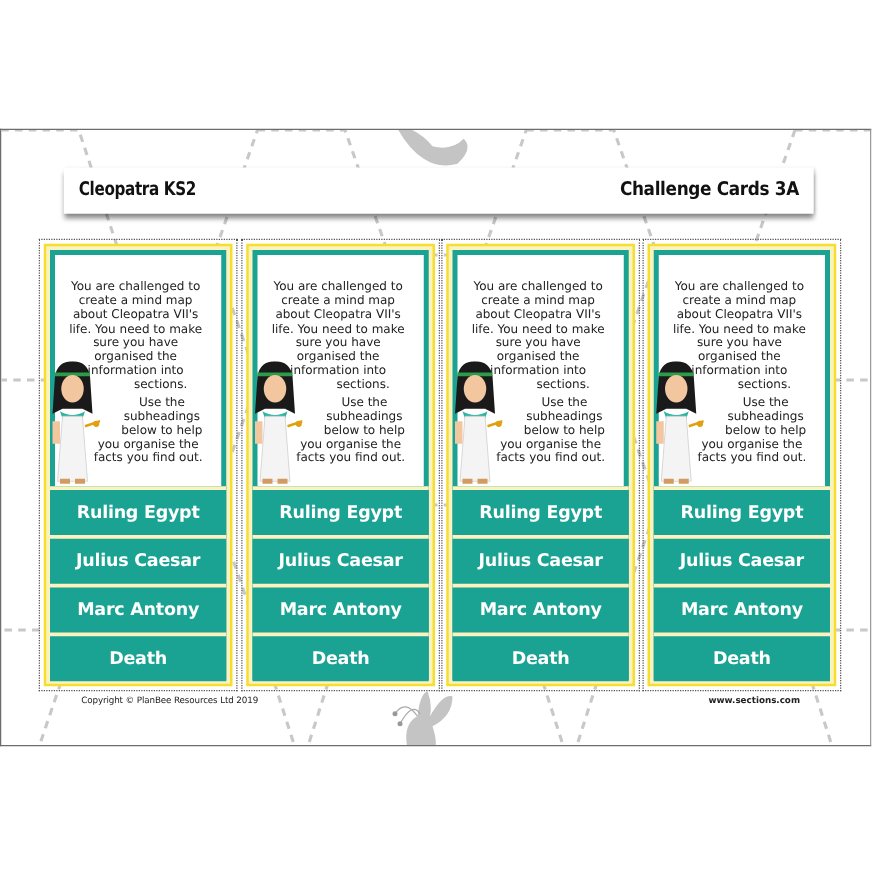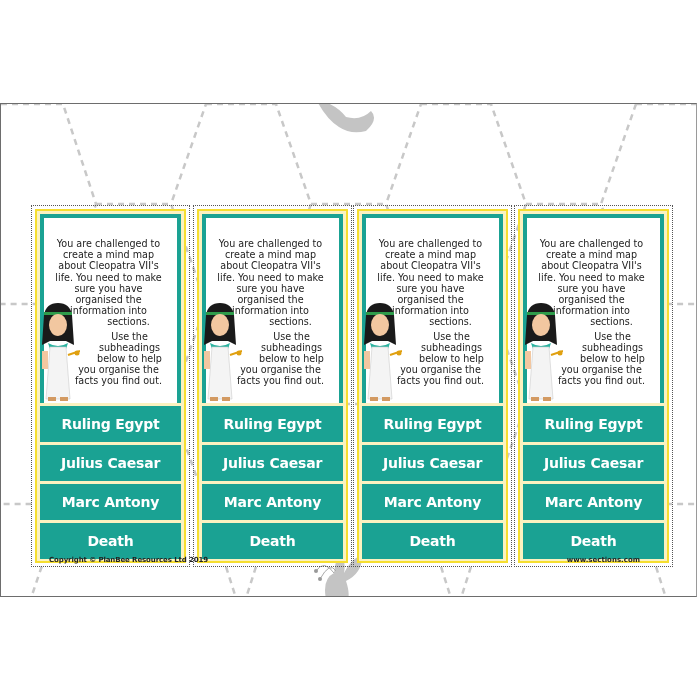--- a/index.html
+++ b/index.html
@@ -4,32 +4,32 @@
 <style>
   html, body { margin:0; padding:0; }
   body { width:700px; height:700px; background:#ffffff; position:relative; overflow:hidden; font-family:"DejaVu Sans", sans-serif; }
   .page { position:absolute; left:0; top:103px; width:697px; height:494px; border:1px solid #6d6d6d; border-right:1px solid #9a9a9a; background:#ffffff; overflow:hidden; box-sizing:border-box; }
   .hex-bg { position:absolute; left:0; top:0; width:700px; height:494px; pointer-events:none; }
   .bee-watermark { position:absolute; pointer-events:none; }
   .header-banner { position:absolute; left:50px; top:30px; width:600px; height:37px; background:#ffffff; box-shadow: 0 4px 4px rgba(0,0,0,0.45), 1px 0 2px rgba(0,0,0,0.15); }
   .header-title { position:absolute; left:12px; top:8px; font-family:"DejaVu Sans Condensed","DejaVu Sans", sans-serif; font-weight:bold; font-size:15px; color:#111; letter-spacing:-0.3px; transform:scaleX(0.9); transform-origin:left center; }
   .header-subtitle { position:absolute; right:12px; top:8px; font-weight:bold; font-size:15px; color:#111; letter-spacing:-0.3px; transform:scaleX(0.9); transform-origin:right center; }
   .cards { position:absolute; left:30px; top:83px; width:644px; height:362px; }
-  .card { position:absolute; top:18px; width:159px; height:362px; border:1px dotted #555; box-sizing:border-box;text-decoration:underline; }
+  .card { position:absolute; top:4px; width:159px; height:362px; border:1px dotted #555; box-sizing:border-box;text-decoration:underline; }
   .card-yellow { position:absolute; left:3px; top:3px; right:3px; bottom:3px; background:#f6de2f; }
   .card-cream { position:absolute; left:5px; top:5px; right:5px; bottom:5px; background:#fbf2c0; }
   .card-teal { position:absolute; left:8px; top:8px; right:8px; bottom:8px; background:#1aa293; }
   .card-textbox { position:absolute; left:4px; top:4px; right:4px; height:185px; background:#ffffff; }
   .card-text { position:absolute; right:6px; top:20px; width:125px; font-size:9.6px; line-height:11.2px; color:#222; text-align:center; }
   .card-text p { margin:0; }
   .card-text .p2 { margin-top:3px; padding-left:42px; }
   .card-text .p1 .narrow { padding-left:40px; display:block; }
   .figure { position:absolute; left:-8px; top:85px; width:44px; height:100px; }
   .topic-btn { position:absolute; left:0; right:0; height:36px; background:#1aa293; border-top:3px solid #fbf2c0; color:#ffffff; font-weight:bold; font-size:14px; text-align:center; line-height:36px; letter-spacing:-0.2px; cursor:pointer; }
-  .footer-left { position:absolute; left:48px; top:452px; font-size:7px; font-weight:bold; color:#222; letter-spacing:-0.1px;text-align:center; }
+  .footer-left { position:absolute; left:64px; top:452px; font-size:7px; font-weight:normal; color:#222; letter-spacing:-0.1px;text-align:center; }
   .footer-right { position:absolute; right:56px; top:452px; font-size:7px; font-weight:bold; color:#222; }
 </style>
 </head>
 <body>
 
 <div class="page">
 
   <svg class="hex-bg" viewBox="0 0 700 494" xmlns="http://www.w3.org/2000/svg">
     <g fill="none" stroke="#c8c8c8" stroke-width="2.5" stroke-dasharray="6,5">
       <polyline points="0,0 62,0 95,100 62,200 0,200"></polyline>
@@ -59,20 +59,24 @@
   <svg class="bee-watermark" style="left:310px; top:-5px;" width="70" height="40" viewBox="0 0 70 40">
     <path d="M5,0 Q25,5 35,18 Q50,22 60,12 Q68,20 55,32 Q40,36 28,28 Q15,20 5,0 Z" fill="#c4c4c4"></path>
   </svg>
   <svg class="bee-watermark" style="left:305px; top:445px;" width="60" height="50" viewBox="0 0 60 50">
     <path d="M20,50 Q16,30 28,24 Q30,6 36,4 Q40,14 38,24 Q48,6 56,8 Q56,24 40,32 Q44,44 42,50 Z" fill="#c4c4c4"></path>
     <path d="M28,24 Q18,10 10,22 M30,22 Q24,12 14,30" stroke="#aaa" stroke-width="1" fill="none"></path>
     <circle cx="10" cy="22" r="2" fill="#999"></circle>
     <circle cx="14" cy="30" r="2" fill="#999"></circle>
   </svg>
 
+  <div class="header-banner">
+    <div class="header-title">Cleopatra KS2</div>
+    <div class="header-subtitle">Challenge Cards 3A</div>
+  </div>
 
   <div class="cards">
 
     <div class="card" style="left:0px;">
       <div class="card-yellow"></div>
       <div class="card-cream"></div>
       <div class="card-teal">
         <div class="card-textbox">
           <div class="card-text">
             <p class="p1">

